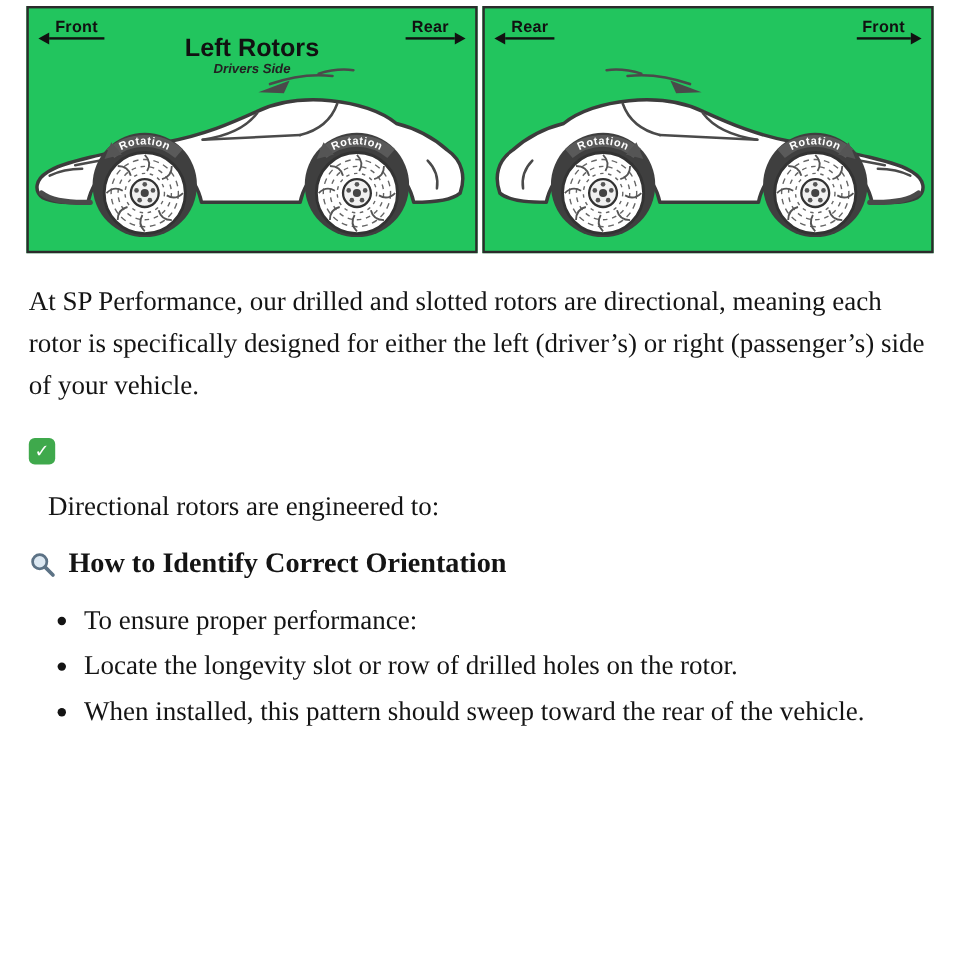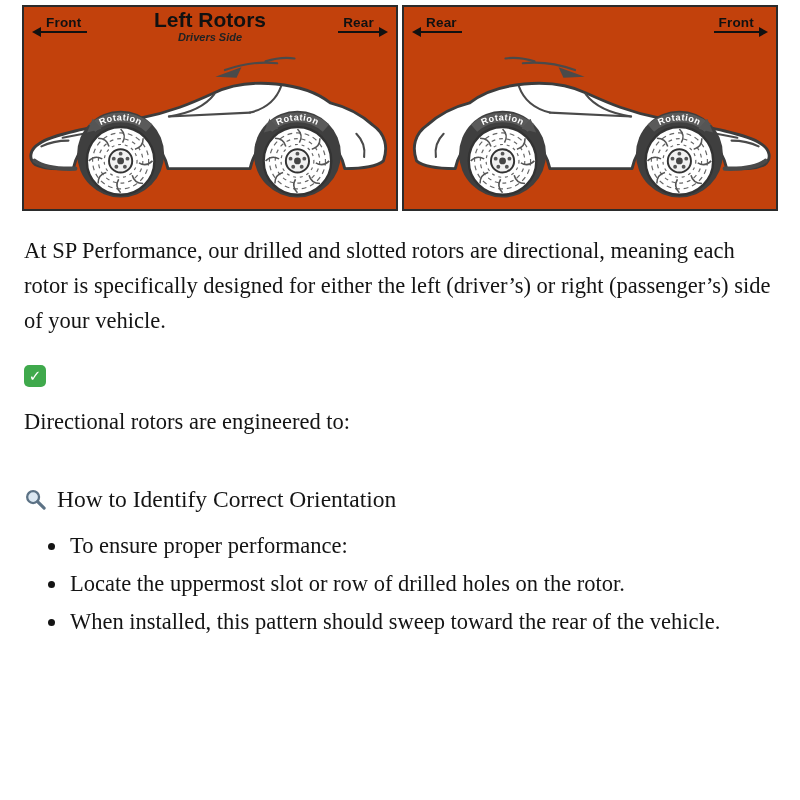--- a/index.html
+++ b/index.html
@@ -9,35 +9,35 @@
     font-family: "Liberation Serif", serif;
     color: #141414;
   }
   .page { padding: 5px 22px 10px 22px; }
 
   
   .diagram { display: flex; gap: 4px; }
   .panel {
     flex: 1;
     border: 2.5px solid #2b2b2b;
-    background: #c2410c;
+    background: #22c55e;
     overflow: hidden;
   }
   .panel-header {
     position: relative;
     height: 42px;
     padding: 4px 10px 0 10px;
   }
   .titles {
     position: absolute;
     left: 0; right: 0; top: 2px;
     text-align: center;
     font-family: "Liberation Sans", sans-serif;
   }
-  .ptitle { font-size: 21px; font-weight: 700; color: #111; line-height: 1.05; }
+  .ptitle { font-size: 21px; font-weight: 700; color: #111; line-height: 1.05; margin-top: 21px; }
   .psub   { font-size: 11px; font-weight: 700; font-style: italic; color: #222; }
   .dir {
     position: absolute; top: 8px;
     display: inline-flex; align-items: flex-end;
     font-family: "Liberation Sans", sans-serif;
   }
   .dir.at-left  { left: 8px; }
   .dir.at-right { right: 8px; }
   .dir-text {
     font-size: 13.5px; font-weight: 700; color: #111;
@@ -64,31 +64,31 @@
   .intro {
     margin: 23px 2px 18px 2px;
     font-size: 22.5px;
     line-height: 1.55;
   }
   .sec-heading {
     display: flex; align-items: center;
     margin: 26px 2px 16px 2px;
     font-size: 23.5px; font-weight: 700;
   }
-  .sec-heading.light { font-weight: 400; margin-top: 48px; }
+  .sec-heading.light { font-weight: 700; margin-top: 19px; }
   .check-badge {
     display: inline-flex; align-items: center; justify-content: center;
     width: 22px; height: 22px; margin-right: 11px;
     background: #3fa94c; border-radius: 5px;
     color: #fff; font-family: "DejaVu Sans", sans-serif;
     font-size: 15px; font-weight: 700;
     flex: 0 0 auto;
   }
   .mag-icon { width: 23px; height: 23px; margin-right: 10px; flex: 0 0 auto; }
-  .lead { margin: 18px 2px 14px 2px; font-size: 22.5px; line-height: 1.5; }
+  .lead { margin: 18px 2px 14px 18px; font-size: 22.5px; line-height: 1.5; }
   ul.blist { margin: 8px 0 20px 0; padding-left: 46px; }
   ul.blist li {
     font-size: 22.5px; line-height: 1.55;
     margin: 3px 0; padding-left: 2px;
   }
 </style>
 </head>
 <body>
 
 <svg width="0" height="0" style="position:absolute" aria-hidden="true">
@@ -211,17 +211,17 @@
   <div class="sec-heading light">
     <svg class="mag-icon" viewBox="0 0 24 24">
       <circle cx="9.5" cy="9.5" r="6.2" fill="#dce8f2" stroke="#5c7285" stroke-width="2.4"></circle>
       <line x1="14.2" y1="14.2" x2="21" y2="21" stroke="#5c7285" stroke-width="3.2" stroke-linecap="round"></line>
     </svg>
     <span>How to Identify Correct Orientation</span>
   </div>
 
   <ul class="blist">
     <li>To ensure proper performance:</li>
-    <li>Locate the uppermost slot or row of drilled holes on the rotor.</li>
+    <li>Locate the longevity slot or row of drilled holes on the rotor.</li>
     <li>When installed, this pattern should sweep toward the rear of the vehicle.</li>
   </ul>
 
 </div>
 
 </body></html>

